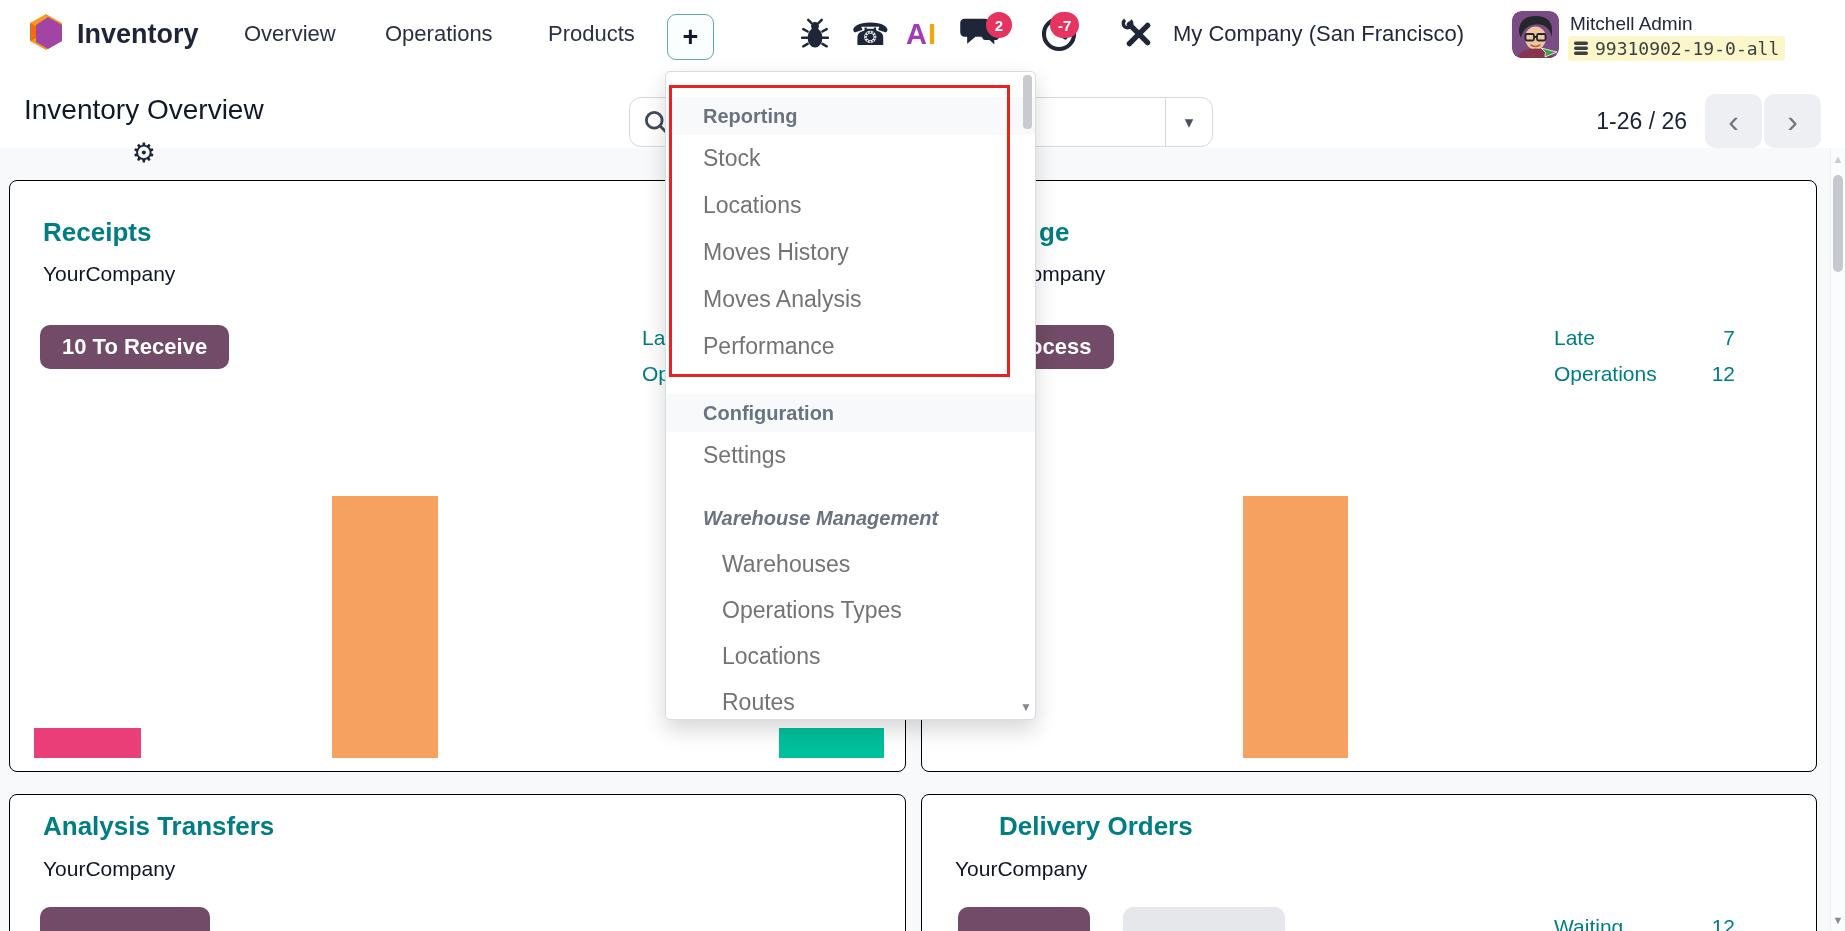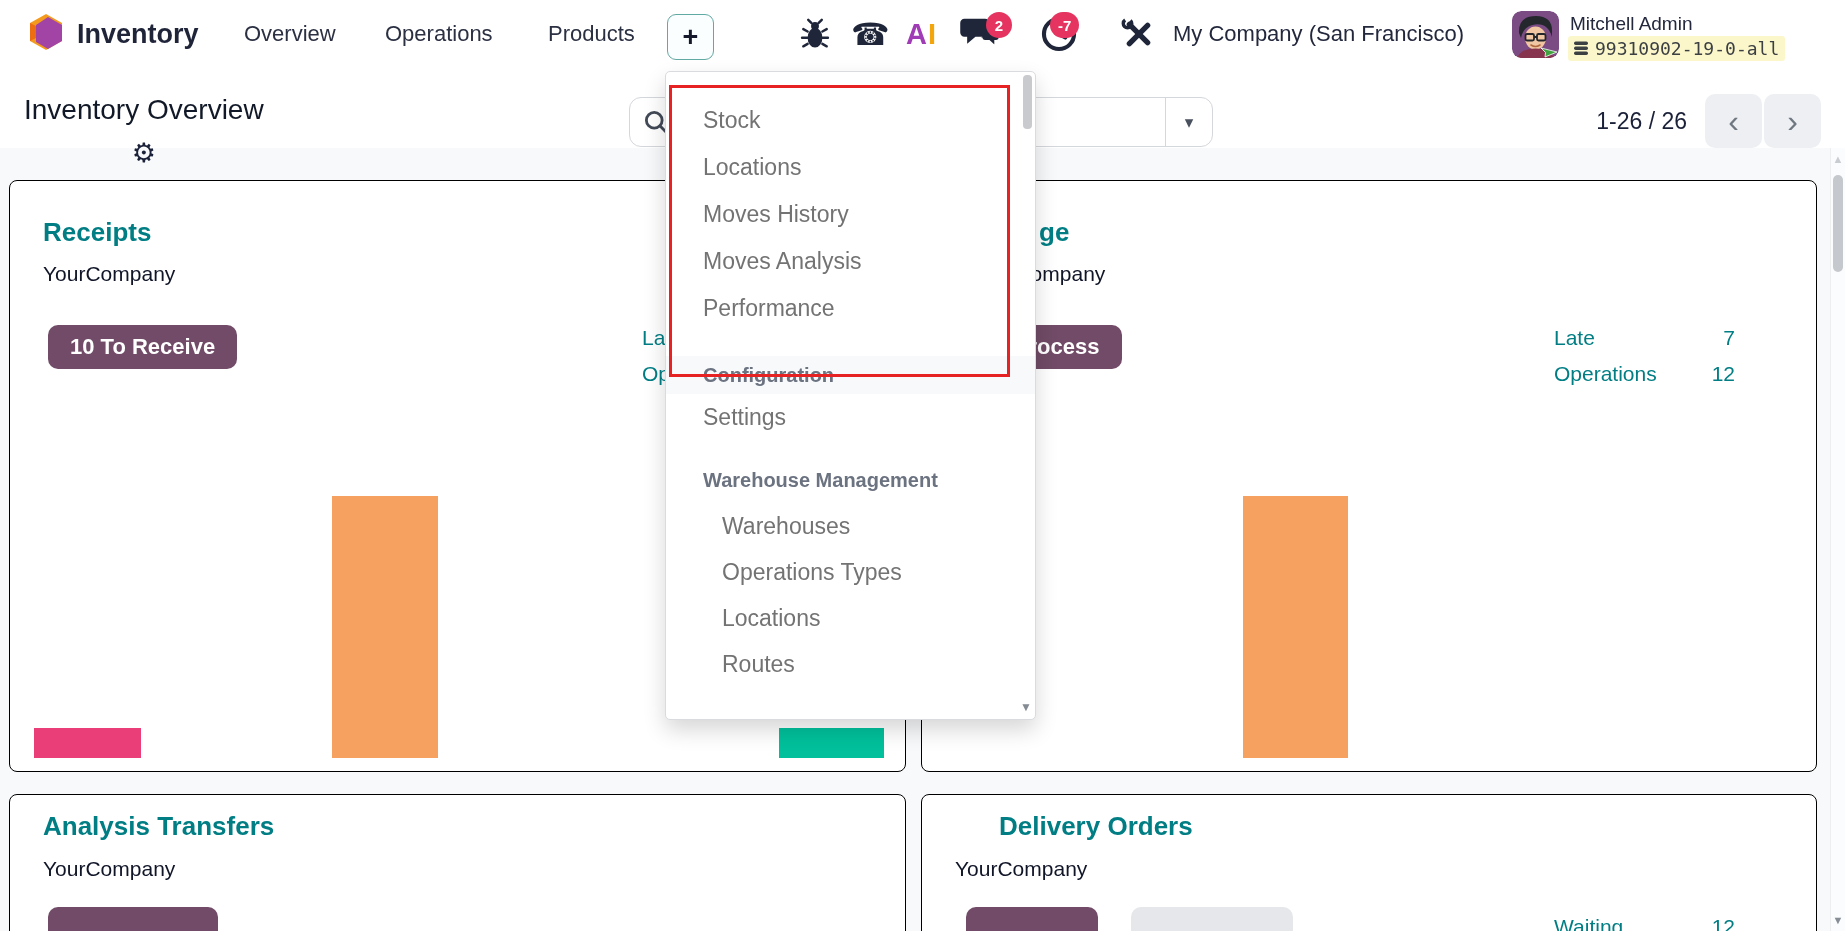--- a/index.html
+++ b/index.html
@@ -50,34 +50,34 @@
   .pg-btn + .pg-btn { margin-left:-16px; }
   .cp-divider { position:absolute; left:0; top:148px; width:100%; height:1px; background:#e2e4e8; }
 
   
   .content { position:absolute; left:0; top:148px; right:0; bottom:0; background:#f8f9fb; }
   .card { position:absolute; background:#fff; border:1px solid #000000; border-radius:8px; overflow:hidden; }
   .card-title { position:absolute; font-size:26px; font-weight:700; color:#017e84; cursor:pointer; }
   .card-company { position:absolute; font-size:21px; color:#101527; }
   .kbtn { position:absolute; height:44px; border:none; border-radius:10px; background:#714b67; color:#fff;
           font-size:22px; font-weight:700; font-family:"Liberation Sans",sans-serif;
-          display:flex; align-items:center; justify-content:center; cursor:pointer;margin-left:8px; }
+          display:flex; align-items:center; justify-content:center; cursor:pointer; }
   .kbtn.gray { background:#e5e7ea; }
   .stats { position:absolute; width:181px; font-size:21px; color:#017e84; }
   .stat-row { display:flex; justify-content:space-between; align-items:center; height:36px; cursor:pointer; }
   .chart { position:absolute; left:0; right:0; bottom:13px; height:280px; }
   .bar { position:absolute; bottom:0; cursor:pointer; }
 
   
   .dropdown { position:absolute; left:665px; top:71px; width:371px; height:649px; background:#fff;
               border:1px solid #d9dbde; border-radius:5px; box-shadow:0 10px 22px rgba(0,0,0,.16);
               padding-top:25px; z-index:30; overflow:hidden; }
   .dd-header { padding-left:37px; font-size:20px; font-weight:700; color:#6b7280; }
   .dd-header.band { height:38px; line-height:38px; background:#f8f9fa; }
-  .dd-header.plain { height:46px; line-height:46px; }
+  .dd-header.plain { height:46px; line-height:46px;font-style:italic; }
   .dd-item { height:47px; line-height:47px; padding-left:37px; font-size:23px; color:#737373; cursor:pointer; }
   .dd-item.indent { height:46px; line-height:46px; padding-left:56px; }
   .dd-gap24 { height:24px; } .dd-gap16 { height:16px; }
   .dd-thumb { position:absolute; right:3px; top:3px; width:9px; height:54px; background:#c8cacd; border-radius:4px; cursor:pointer; }
   .dd-down { position:absolute; right:3px; bottom:5px; font-size:12px; color:#858b93; cursor:pointer; }
 
   .redbox { position:absolute; left:669px; top:85px; width:341px; height:292px;
             border:3px solid #e72222; z-index:40; pointer-events:none; }
 
   
@@ -274,20 +274,21 @@
     </div>
 
     <div class="vscroll">
       <div class="vs-up">▲</div>
       <div class="vs-thumb"></div>
       <div class="vs-down">▼</div>
     </div>
   </div>
 
   <div class="dropdown">
+    <div class="dd-header band">Reporting</div>
     <div class="dd-item">Stock</div>
     <div class="dd-item">Locations</div>
     <div class="dd-item">Moves History</div>
     <div class="dd-item">Moves Analysis</div>
     <div class="dd-item">Performance</div>
     <div class="dd-gap24"></div>
     <div class="dd-header band">Configuration</div>
     <div class="dd-item">Settings</div>
     <div class="dd-gap16"></div>
     <div class="dd-header plain">Warehouse Management</div>

